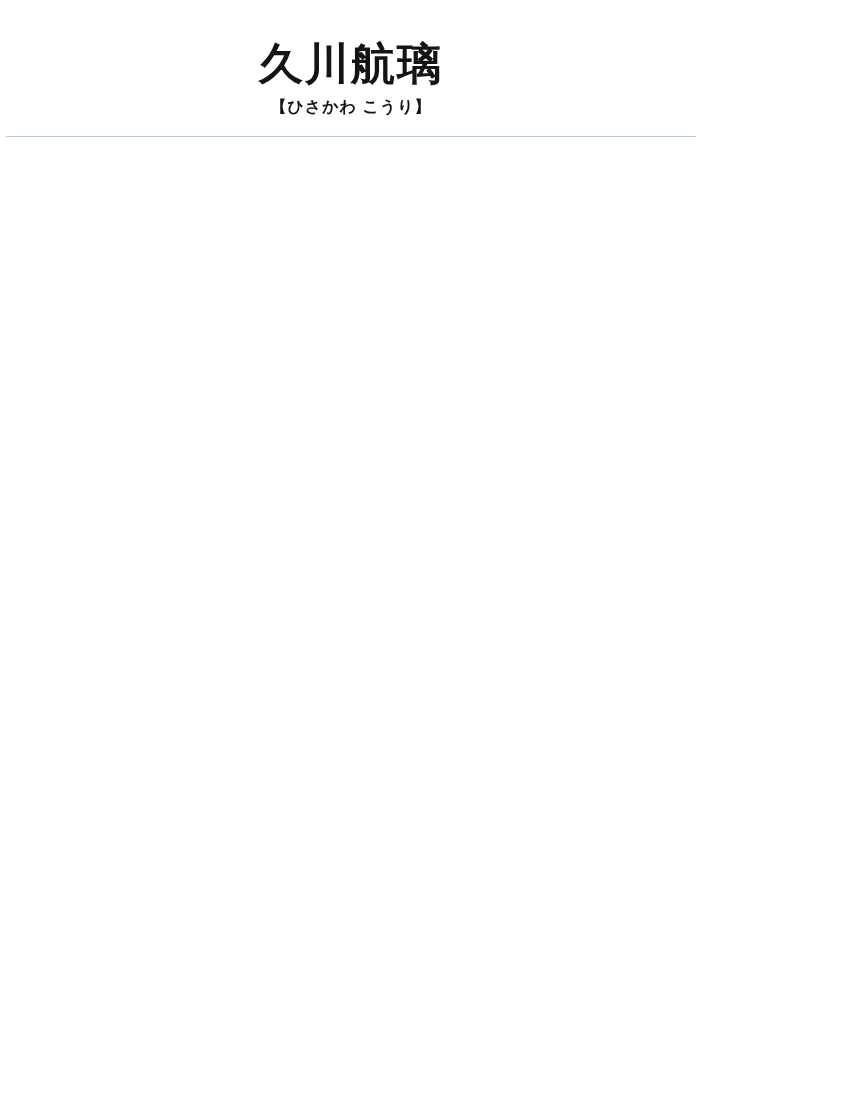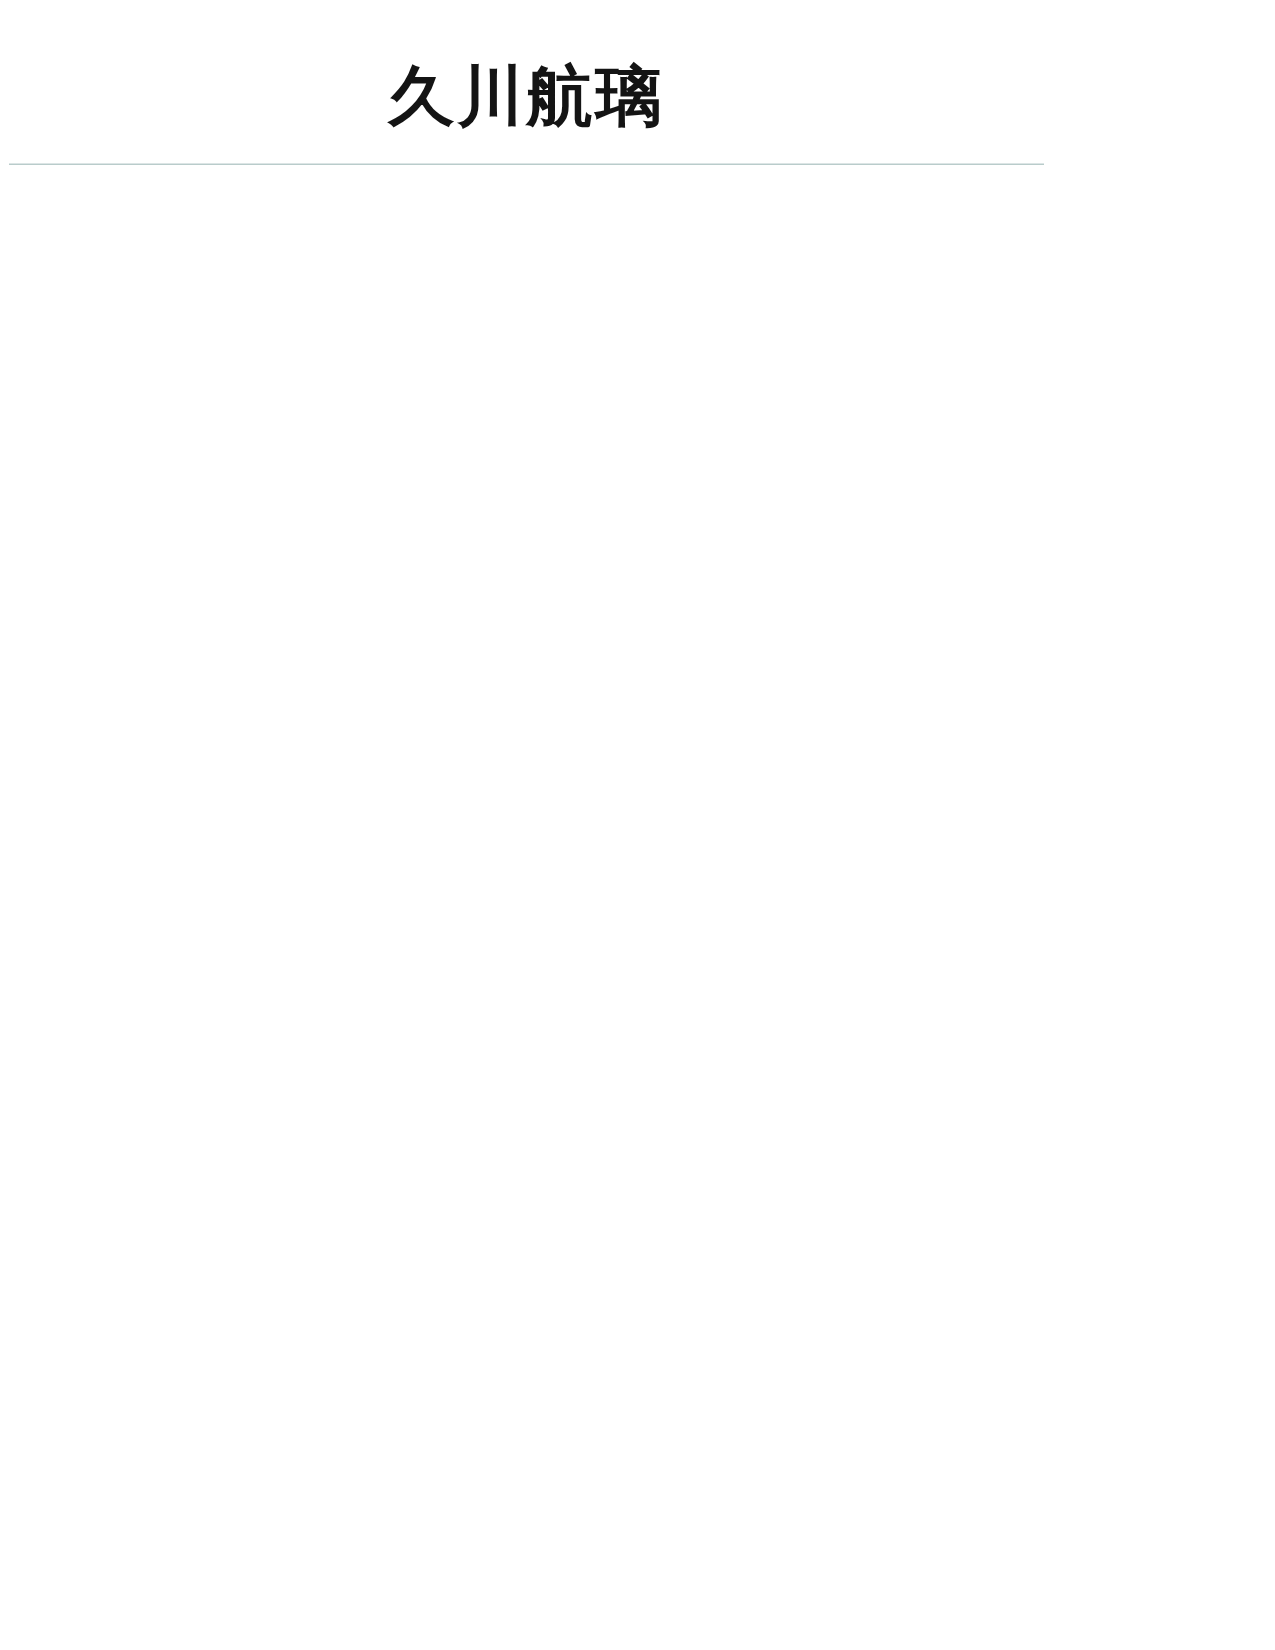--- a/index.html
+++ b/index.html
@@ -61,18 +61,19 @@
     text-justify: inter-character;
   }
 </style>
 </head>
 <body>
 
 <div class="page">
 
   <div class="author-block">
     <h1 class="author-name">久川航璃</h1>
+    <p class="author-reading">【ひさかわ こうり】</p>
   </div>
 
   <div class="divider"></div>
 
 
 </div>
 
 </body></html>

